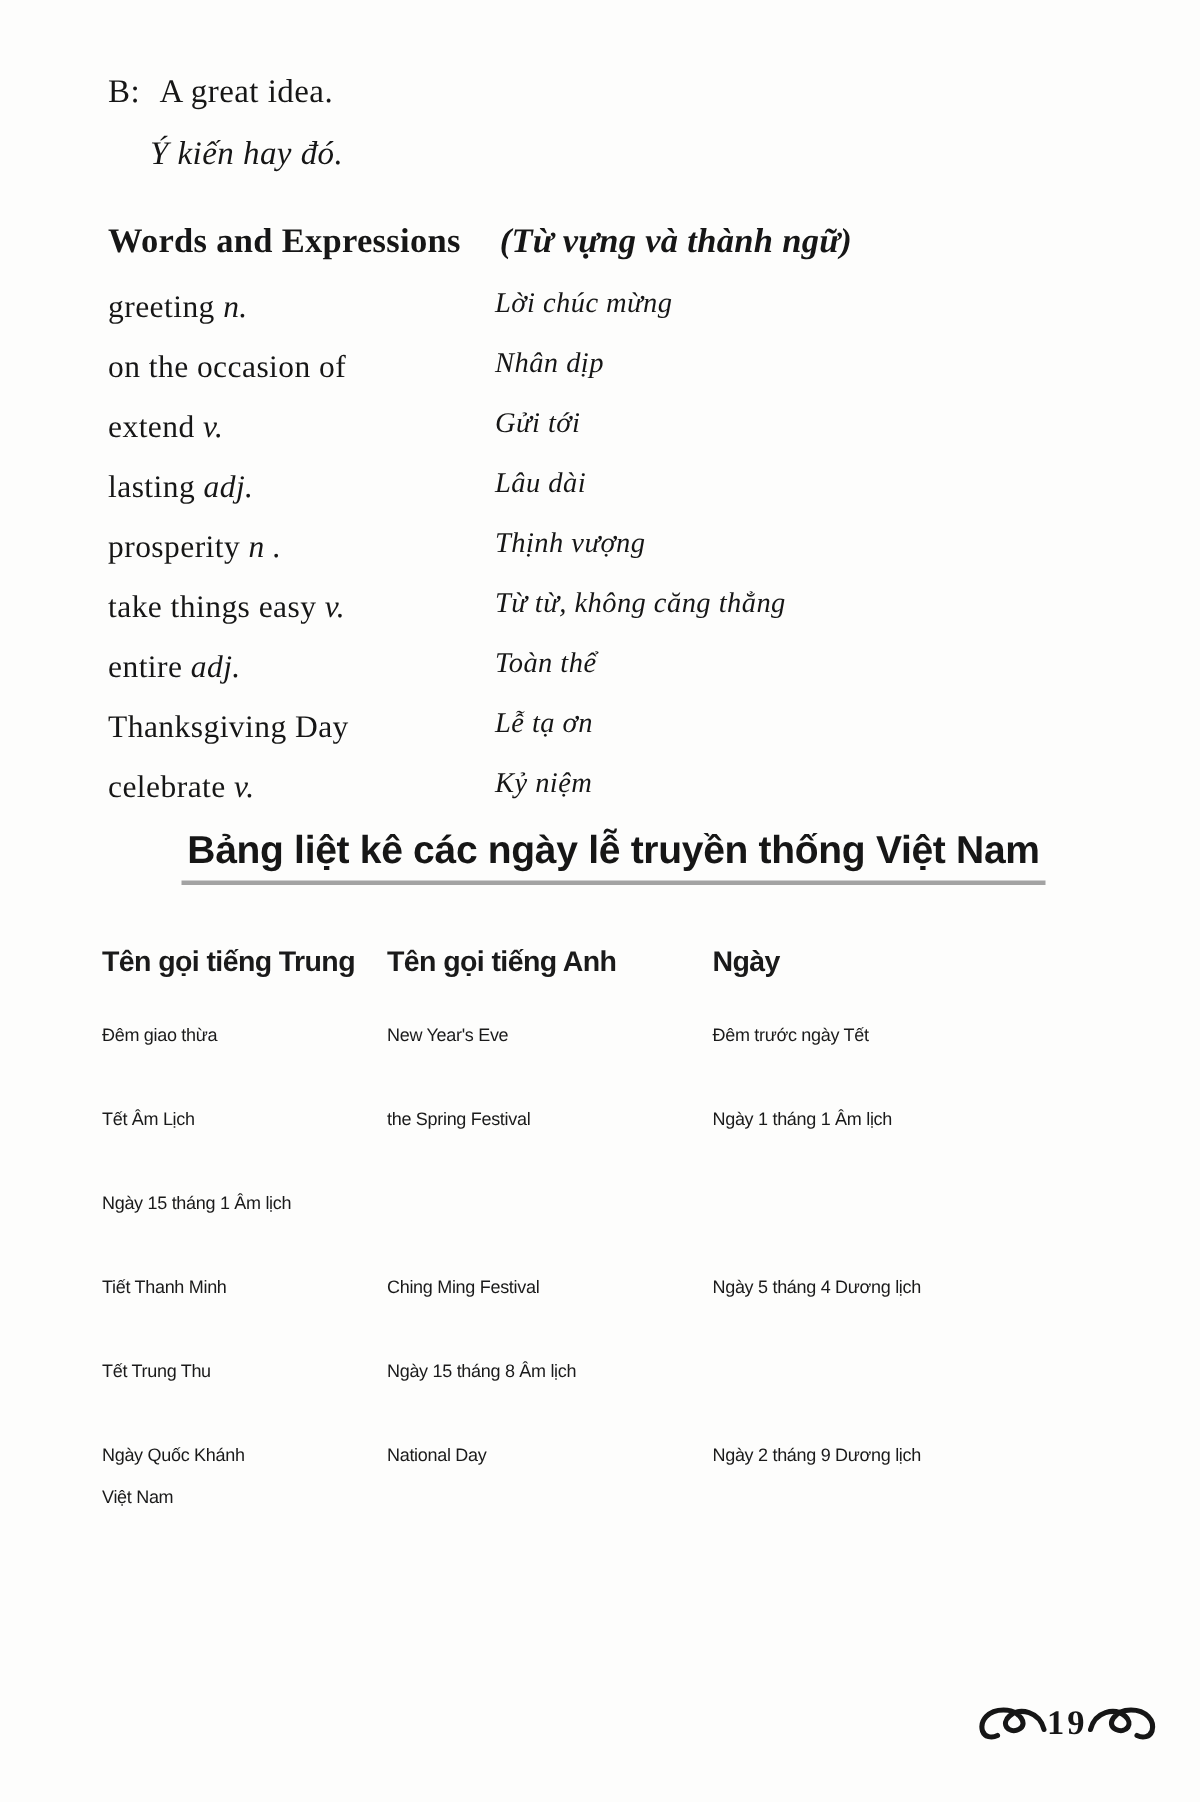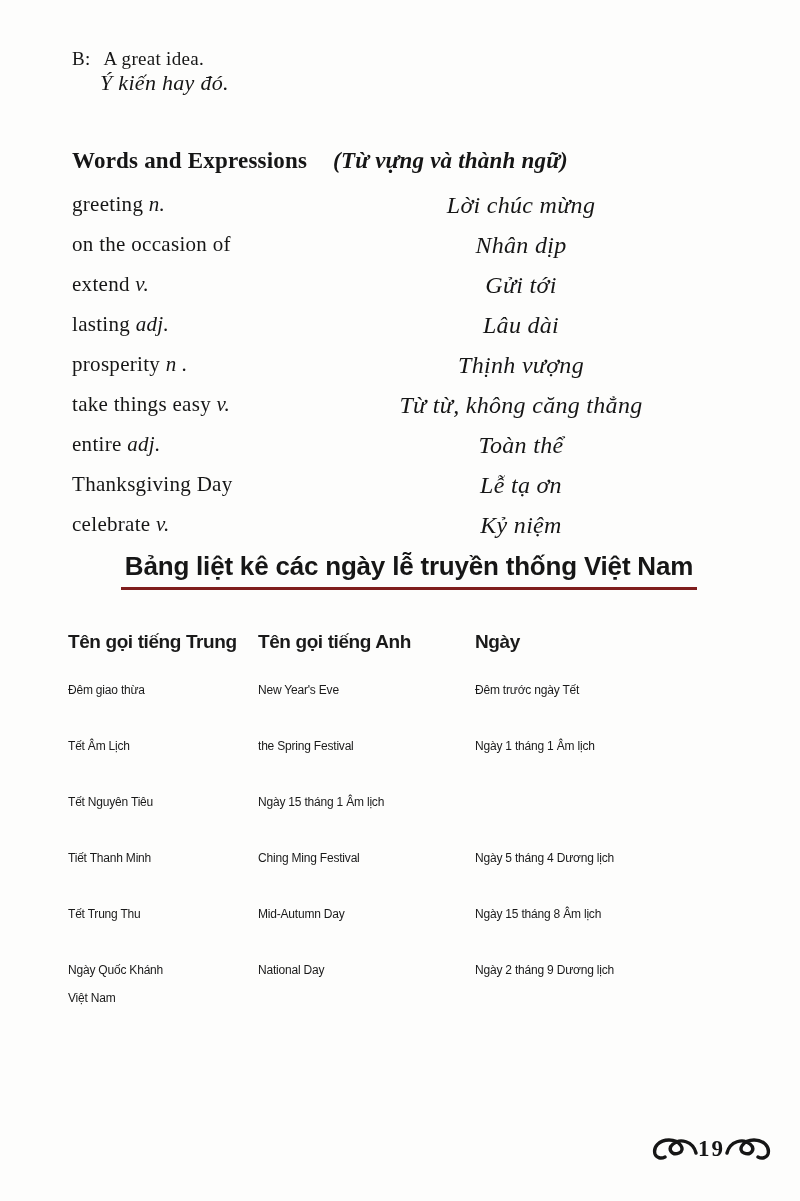--- a/index.html
+++ b/index.html
@@ -7,45 +7,45 @@
     position:relative;
     width:800px;height:1201px;
     background:#fdfdfc;
     color:#161616;
     font-family:"Liberation Serif",serif;
     overflow:hidden;
   }
 
   
   .dialogue{position:absolute;left:72px;top:48px;}
-  .dialogue-en{font-size:19px;letter-spacing:.3px;}
+  .dialogue-en{font-size:22px;letter-spacing:.3px;}
   .dialogue-en .speaker{display:inline-block;margin-right:13px;}
-  .dialogue-vi{font-style:italic;font-size:22px;margin-left:28px;letter-spacing:.3px;}
+  .dialogue-vi{font-style:italic;font-size:22px;margin-left:28px;margin-top:15px;letter-spacing:.3px;}
 
   
   .words-heading{
     position:absolute;left:72px;top:148px;margin:0;
     font-size:23px;font-weight:bold;letter-spacing:.2px;white-space:nowrap;
   }
   .words-heading .vi{font-style:italic;margin-left:20px;}
 
   .vocab-list{position:absolute;left:72px;top:192px;width:640px;}
   .vocab-row{display:grid;grid-template-columns:258px 1fr;height:40px;align-items:start;}
   .vocab-term-cell{font-size:21px;letter-spacing:.3px;}
   .vocab-term-cell .pos{font-style:italic;}
-  .vocab-translation{font-style:italic;font-size:24px;letter-spacing:.3px;text-align:center;}
+  .vocab-translation{font-style:italic;font-size:19px;letter-spacing:.3px;}
 
   
   .table-title-wrap{position:absolute;left:0;top:551px;width:800px;text-align:center;}
   .table-title{
     display:inline-block;
     font-family:"Liberation Sans",sans-serif;
     font-size:26px;font-weight:bold;letter-spacing:-.2px;
     padding:0 4px 5px 4px;margin-left:18px;
-    border-bottom:3px solid #7f1d1d;
+    border-bottom:3px solid #a3a3a3;
   }
 
   .festival-table{position:absolute;left:68px;top:628px;width:700px;font-family:"Liberation Sans",sans-serif;}
   .festival-header,.festival-row{display:grid;grid-template-columns:190px 217px 1fr;column-gap:0;}
   .festival-header{margin-bottom:20px;}
   .festival-header .festival-cell{font-weight:bold;font-size:19px;letter-spacing:-.4px;}
   .festival-row{margin-bottom:28px;}
   .festival-cell{
     font-size:12px;line-height:28px;letter-spacing:-.2px;
     white-space:pre-line;color:#1a1a1a;
@@ -137,34 +137,32 @@
       <div class="festival-cell">Đêm trước ngày Tết</div>
     </div>
 
     <div class="festival-row">
       <div class="festival-cell">Tết Âm Lịch</div>
       <div class="festival-cell">the Spring Festival</div>
       <div class="festival-cell">Ngày 1 tháng 1 Âm lịch</div>
     </div>
 
     <div class="festival-row">
-      <div class="festival-cell">Tết Nguyên Tiêu</div>
       <div class="festival-cell">Ngày 15 tháng 1 Âm lịch</div>
     </div>
 
 
     <div class="festival-row">
       <div class="festival-cell">Tiết Thanh Minh</div>
       <div class="festival-cell">Ching Ming Festival</div>
       <div class="festival-cell">Ngày 5 tháng 4 Dương lịch</div>
     </div>
 
     <div class="festival-row">
       <div class="festival-cell">Tết Trung Thu</div>
-      <div class="festival-cell">Mid-Autumn Day</div>
       <div class="festival-cell">Ngày 15 tháng 8 Âm lịch</div>
     </div>
 
     <div class="festival-row">
       <div class="festival-cell">Ngày Quốc Khánh
 Việt Nam</div>
       <div class="festival-cell">National Day</div>
       <div class="festival-cell">Ngày 2 tháng 9 Dương lịch</div>
     </div>
   </div>

